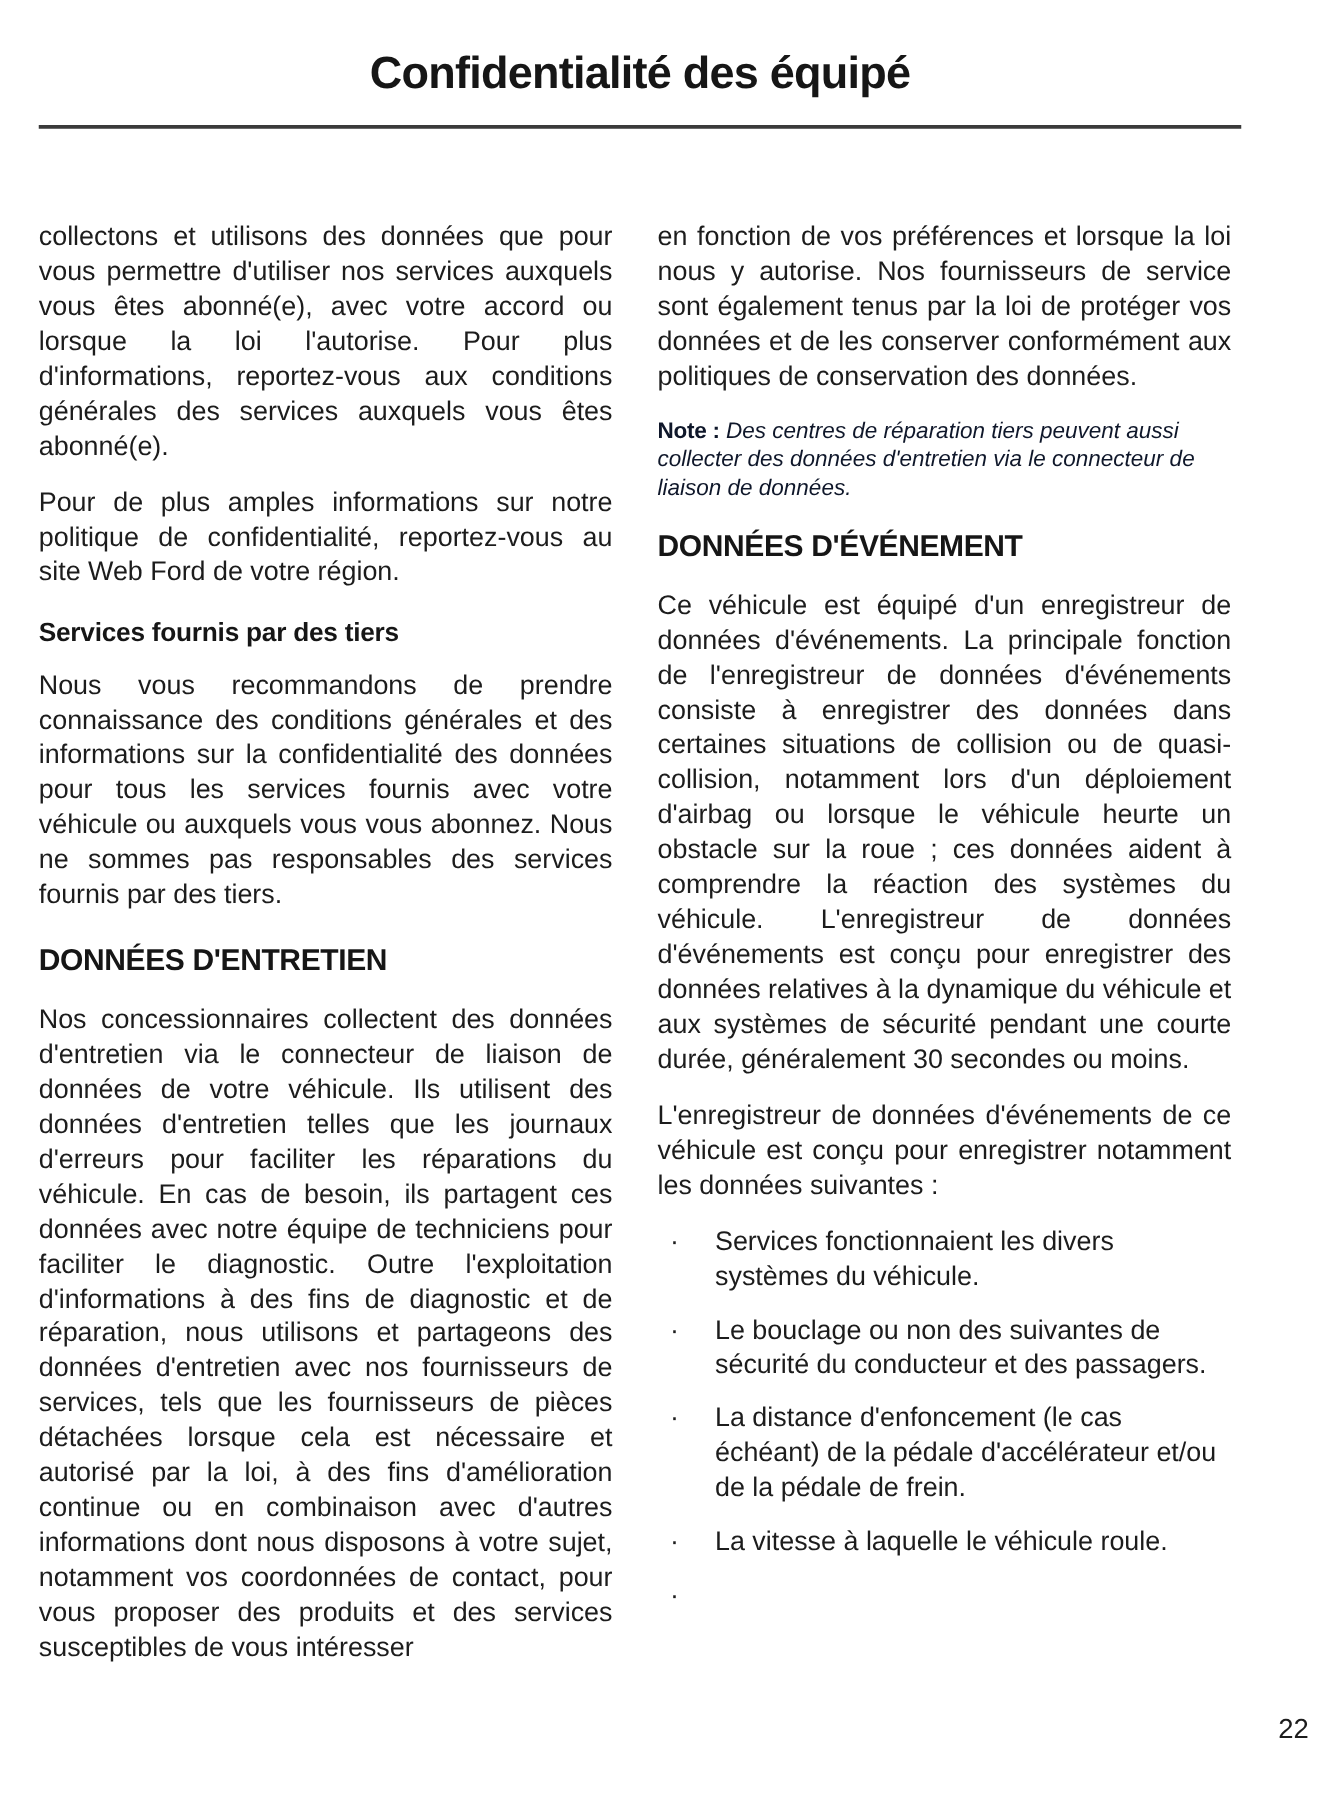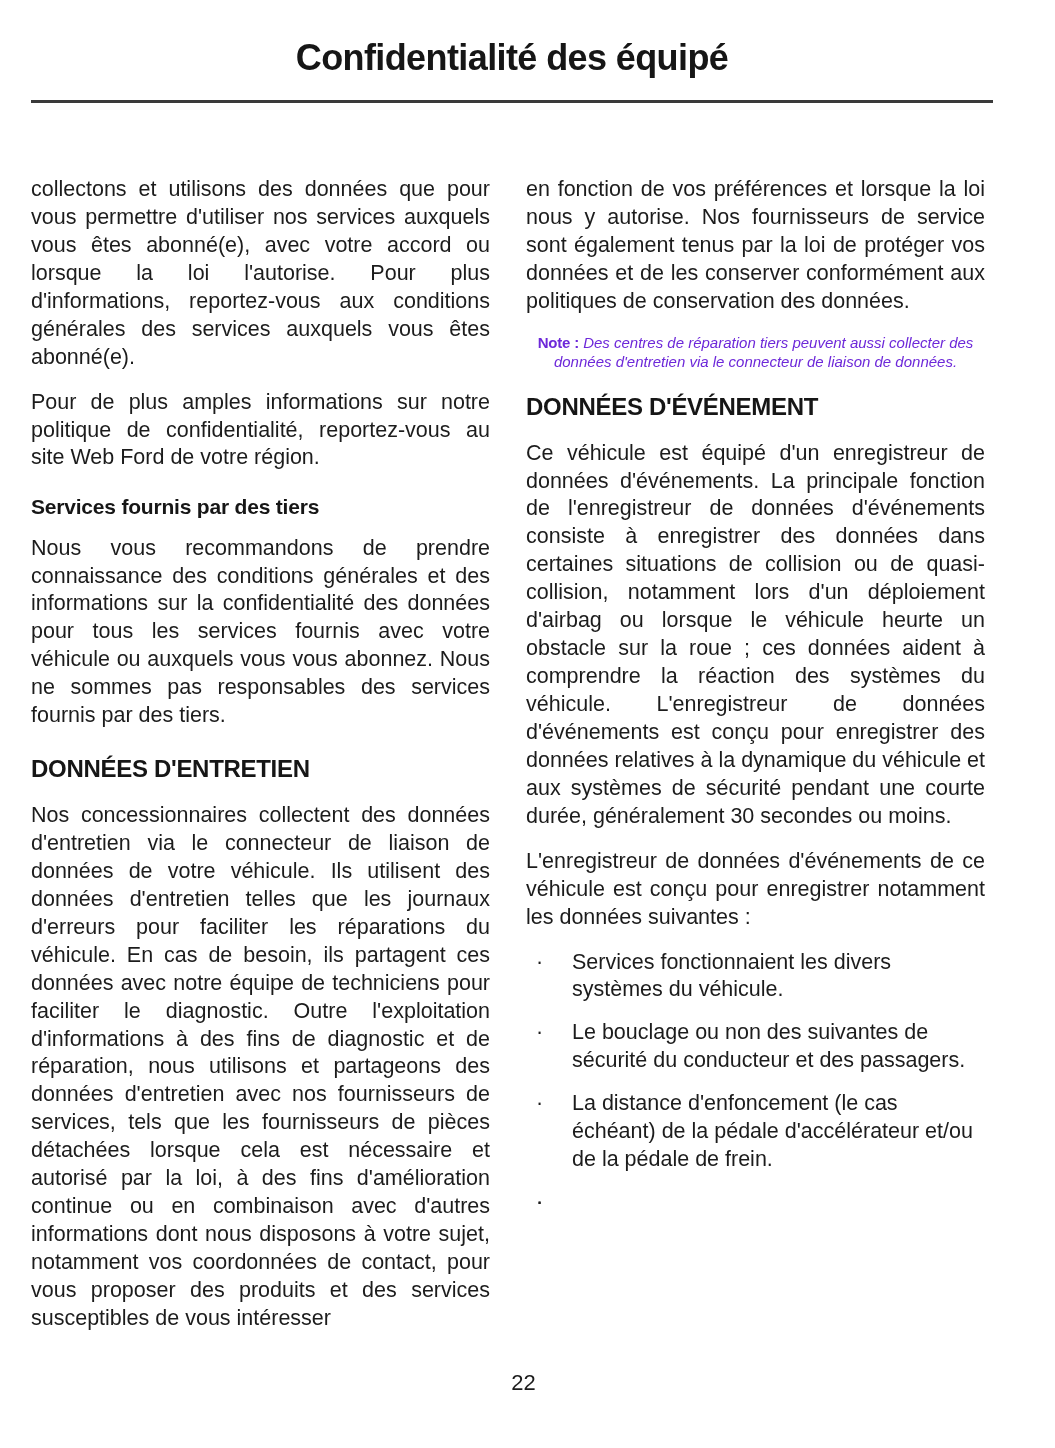--- a/index.html
+++ b/index.html
@@ -90,25 +90,25 @@
     margin: 22px 0 15px 0;
     font-size: 21px;
     font-weight: 900;
     letter-spacing: -0.2px;
     color: #161616;
     line-height: 1.2;
   }
 
   p.note-text {
     margin: 0 0 17px 0;
-    font-size: 15px;
+    font-size: 18px;
     line-height: 1.30;
     font-style: italic;
-    color: #6d28d9;
-    text-align: center;
+    color: #0f172a;
+    text-align: left;
   }
   p.note-text .note-label {
     font-weight: 900;
     font-style: normal;
     letter-spacing: -0.2px;
   }
 
   ul.bullet-list {
     list-style: none;
     margin: 0;
@@ -131,21 +131,21 @@
     line-height: 1.30;
     color: #1c1c1c;
   }
 
   
   .page-footer {
     position: absolute;
     left: 0;
     top: 1372px;
     width: 1047px;
-    text-align: center;
+    text-align: right;
   }
   .page-number {
     font-size: 22px;
     color: #1c1c1c;
     line-height: 1;
   }
 </style>
 </head>
 <body>
 
@@ -194,20 +194,21 @@
         <li>
           <span class="bullet-marker">·</span>
           <span>Le bouclage ou non des suivantes de sécurité du conducteur et des passagers.</span>
         </li>
         <li>
           <span class="bullet-marker">·</span>
           <span>La distance d'enfoncement (le cas échéant) de la pédale d'accélérateur et/ou de la pédale de frein.</span>
         </li>
         <li>
           <span class="bullet-marker">·</span>
+          <span>La vitesse à laquelle le véhicule roule.</span>
         </li>
         <li>
           <span class="bullet-marker">·</span>
         </li>
       </ul>
 
     </div>
   </div>
 
   <div class="page-footer">

